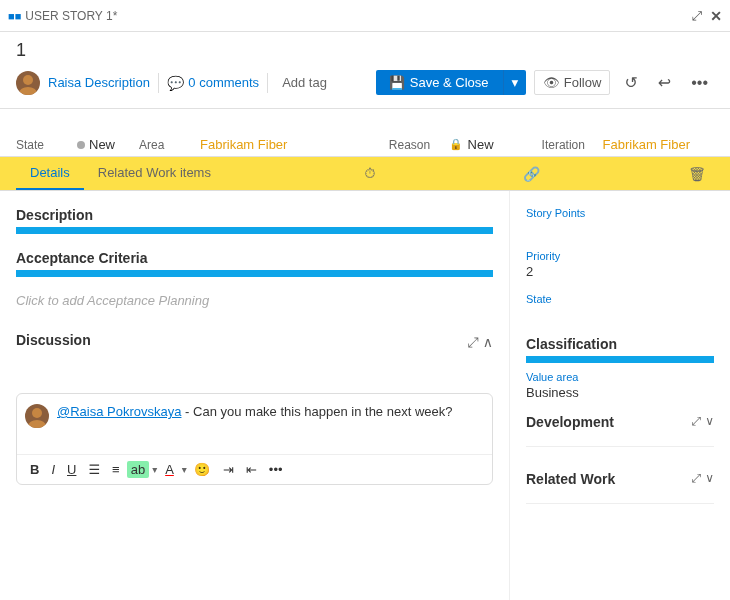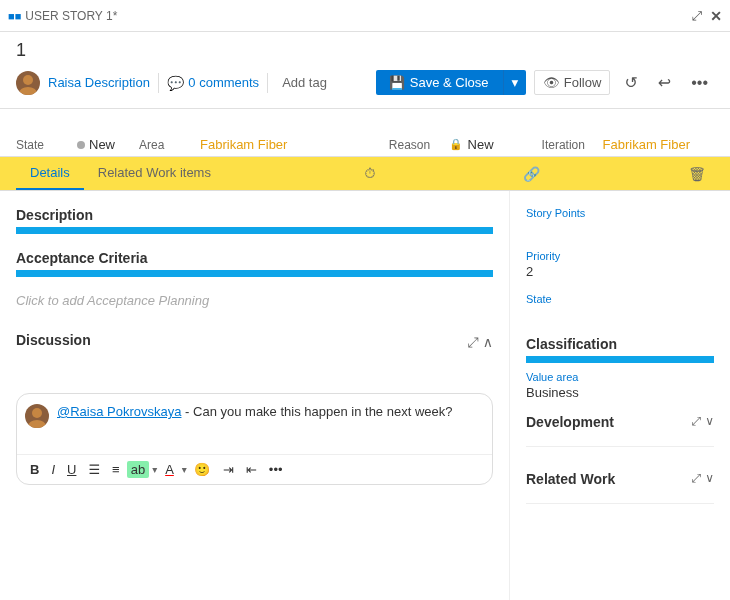--- a/index.html
+++ b/index.html
@@ -54,21 +54,21 @@
     .description-text .highlight { color: #0078d4; }
 
     .acceptance-criteria { margin-top: 16px; }
     .acceptance-placeholder { color: #aaa; font-style: italic; font-size: 13px; padding: 8px 0; cursor: pointer; }
 
     .discussion { margin-top: 16px; }
     .discussion-header { display: flex; align-items: center; justify-content: space-between; margin-bottom: 8px; }
     .discussion-icons { display: flex; gap: 4px; }
     .discussion-icon-btn { cursor: pointer; color: #666; font-size: 14px; }
 
-    .discussion-box { border: 1px solid #ddd; border-radius: 13px; margin-top: 41px; }
+    .discussion-box { border: 1px solid #ddd; border-radius: 6px; margin-top: 41px; }
     .discussion-input { display: flex; align-items: flex-start; padding: 8px; gap: 8px; min-height: 60px; }
     .discussion-text { flex: 1; font-size: 13px; line-height: 1.5; }
     .mention { color: #0078d4; text-decoration: underline; cursor: pointer; }
     .comment-text { color: #333; }
     .discussion-toolbar { display: flex; align-items: center; padding: 4px 8px; border-top: 1px solid #eee; gap: 2px; }
     .fmt-btn { padding: 3px 5px; cursor: pointer; color: #333; font-size: 13px; border: none; background: none; }
     .fmt-btn.bold { font-weight: bold; }
     .fmt-btn.italic { font-style: italic; }
     .fmt-btn.underline { text-decoration: underline; }
 

